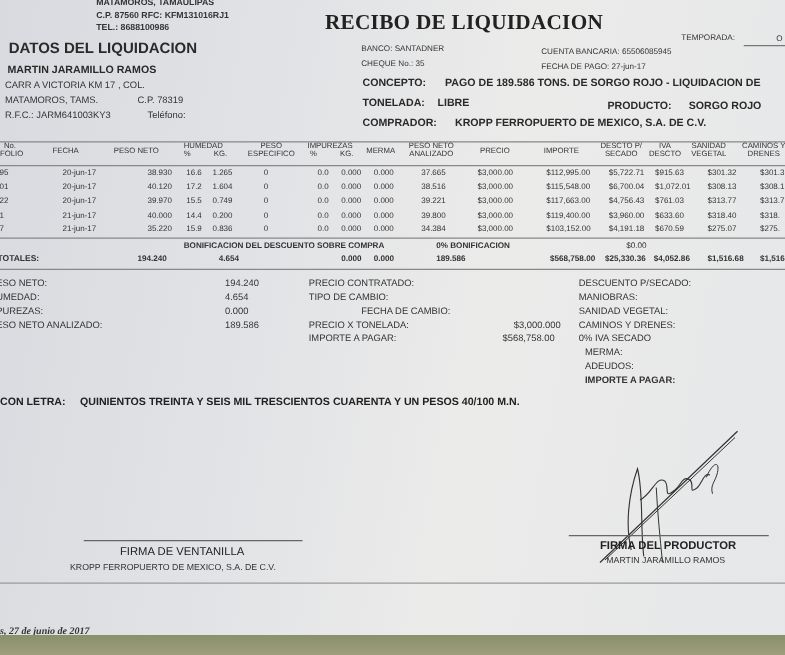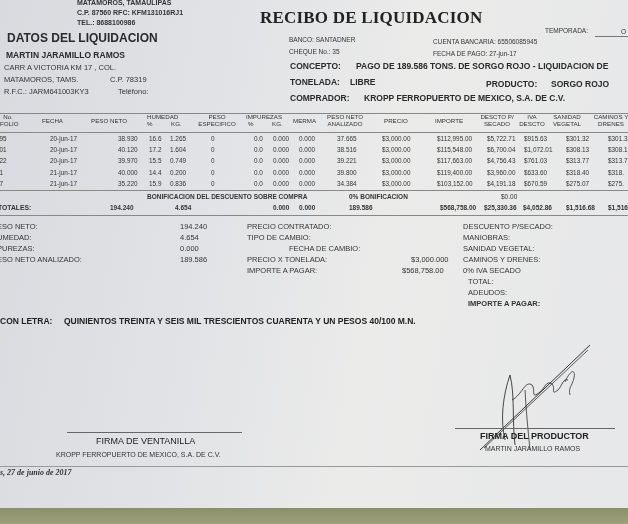--- a/index.html
+++ b/index.html
@@ -203,21 +203,21 @@
        <div class="abs r8" style="left:411px;top:255px;">$3,000.000</div>
     <div class="abs r8" style="left:247px;top:266px;">IMPORTE A PAGAR:</div>
        <div class="abs r8" style="left:402px;top:266px;">$568,758.00</div>
   </div>
 <div id="sum-right">
     <div class="abs r8" style="left:463px;top:222px;">DESCUENTO P/SECADO:</div>
     <div class="abs r8" style="left:463px;top:233px;">MANIOBRAS:</div>
     <div class="abs r8" style="left:463px;top:244px;">SANIDAD VEGETAL:</div>
     <div class="abs r8" style="left:463px;top:255px;">CAMINOS Y DRENES:</div>
     <div class="abs r8" style="left:463px;top:266px;">0% IVA SECADO</div>
-    <div class="abs r8" style="left:468px;top:277px;">TOTAL:</div>
+    <div class="abs r8" style="left:468px;top:277px;">MERMA:</div>
     <div class="abs r8" style="left:468px;top:288px;">ADEUDOS:</div>
     <div class="abs r8" style="left:468px;top:299px;font-weight:bold;">IMPORTE A PAGAR:</div>
   </div>
 
 <div class="abs" style="left:0;top:316px;font-size:8.5px;font-weight:bold;color:#222;">CON LETRA:</div>
 <div class="abs" style="left:64px;top:316px;font-size:8.5px;font-weight:bold;color:#222;">QUINIENTOS TREINTA Y SEIS MIL TRESCIENTOS CUARENTA Y UN PESOS 40/100 M.N.</div>
 
 <div class="sigline" style="left:67px;top:432px;width:175px;"></div>
 <div class="abs" style="left:96px;top:436px;font-size:9px;font-weight:normal;color:#222;">FIRMA DE VENTANILLA</div>
 <div class="abs" style="left:56px;top:451px;font-size:7px;color:#333;">KROPP FERROPUERTO DE MEXICO, S.A. DE C.V.</div>
@@ -228,15 +228,15 @@
   <path d="M35 100 C30 80 33 55 40 35 C45 55 42 80 45 105" stroke="#333" stroke-width="0.9" fill="none"></path>
   <path d="M42 60 C52 55 55 40 62 45 C66 50 60 60 70 52 C75 48 76 40 82 44 C86 48 80 56 88 50 C92 46 93 38 98 40" stroke="#333" stroke-width="0.9" fill="none"></path>
   <path d="M55 50 C56 70 58 90 60 110" stroke="#333" stroke-width="0.8" fill="none"></path>
   <path d="M95 42 C100 30 106 28 104 38 C102 46 98 48 100 55" stroke="#333" stroke-width="0.8" fill="none"></path>
 </svg>
 <div class="sigline" style="left:455px;top:428px;width:160px;"></div>
 <div class="abs" style="left:480px;top:431px;font-size:9px;font-weight:bold;color:#222;">FIRMA DEL PRODUCTOR</div>
 <div class="abs" style="left:485px;top:445px;font-size:7px;color:#333;">MARTIN JARAMILLO RAMOS</div>
 
 <div class="hline" style="left:0;top:466px;width:628px;background:#9a9a9a;"></div>
-<div class="abs" style="left:0;top:468px;font-family:'Liberation Serif',serif;font-style:italic;font-weight:bold;font-size:8px;color:#333;">s, 27 de junio de 2017</div>
+<div class="abs" style="left:0;top:500px;font-family:'Liberation Serif',serif;font-style:italic;font-weight:bold;font-size:8px;color:#333;">s, 27 de junio de 2017</div>
 
 <div class="paper-bottom"></div>
 
 </body></html>

